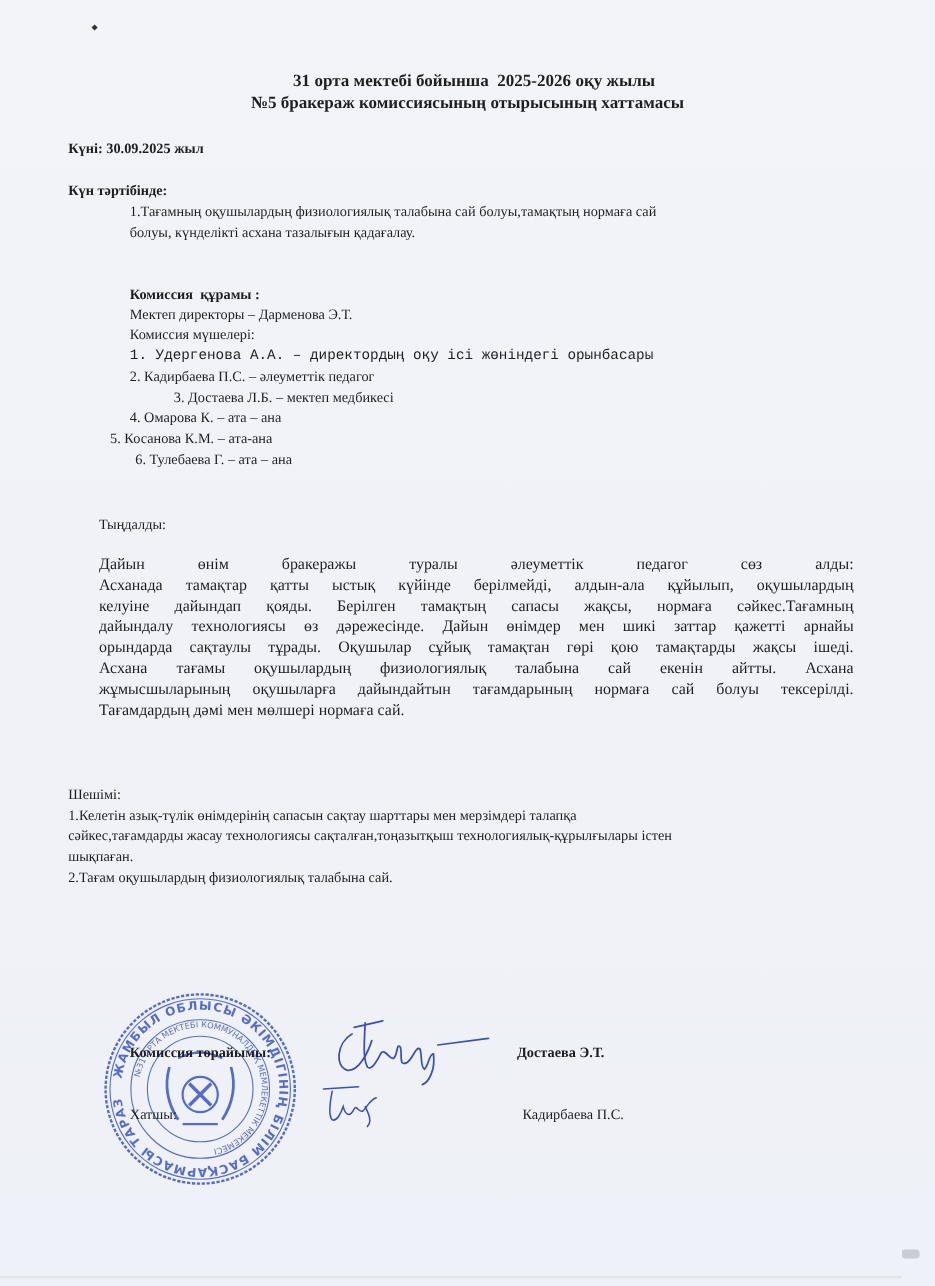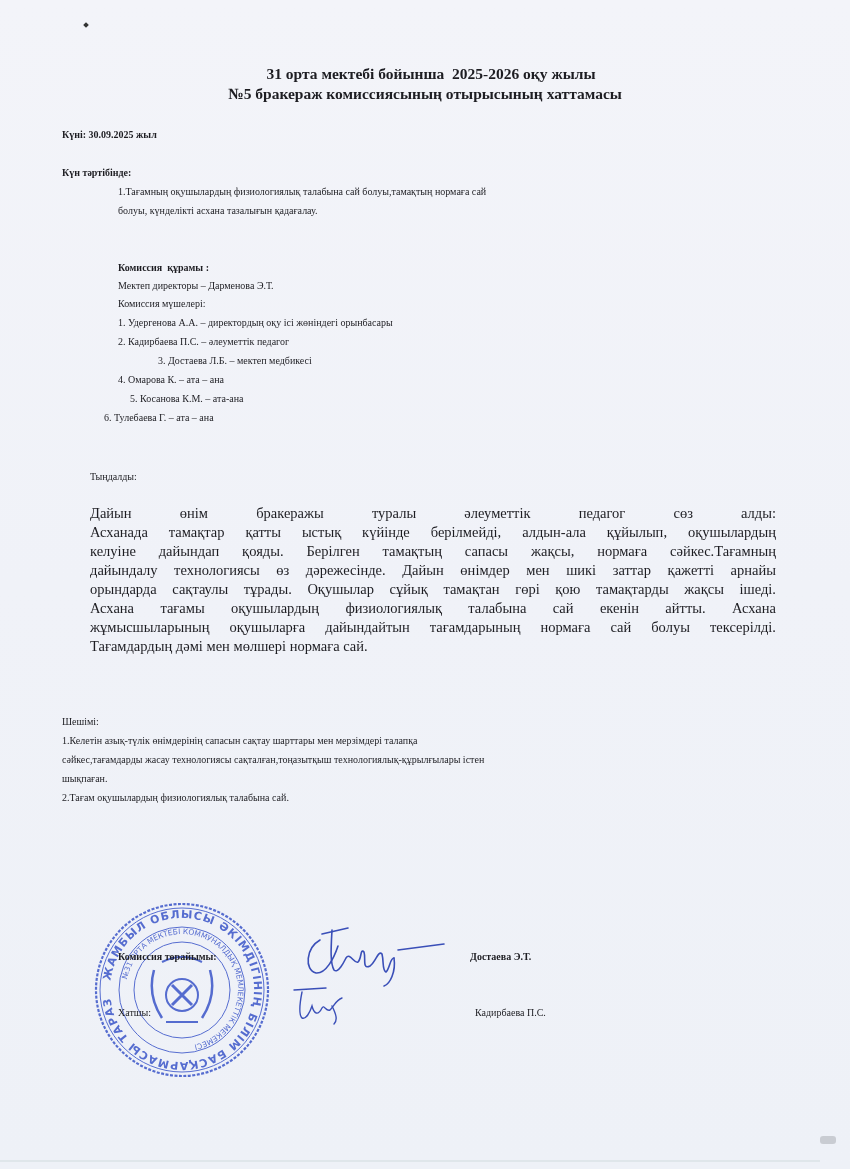--- a/index.html
+++ b/index.html
@@ -32,21 +32,21 @@
       position: absolute;
       left: 0; width: 850px;
       top: 64px;
       text-align: center;
       font-weight: bold;
       font-size: 15.5px;
       line-height: 20px;
     }
     .txt {
       position: absolute;
-      font-size: 10px;
+      font-size: 13px;
       line-height: 18.6px;
       white-space: nowrap;
     }
     .bold { font-weight: bold; }
     .justify-line {
       position: absolute;
       left: 90px;
       width: 686px;
       font-size: 14.5px;
       line-height: 18.6px;
@@ -94,26 +94,26 @@
 
   <div class="txt bold" style="left:62px; top:126px;">Күні: 30.09.2025 жыл</div>
 
   <div class="txt bold" style="left:62px; top:164px;">Күн тәртібінде:</div>
   <div class="txt" style="left:118px; top:183px;">1.Тағамның оқушылардың физиологиялық талабына сай болуы,тамақтың нормаға сай</div>
   <div class="txt" style="left:118px; top:202px;">болуы, күнделікті асхана тазалығын қадағалау.</div>
 
   <div class="txt bold" style="left:118px; top:259px; white-space:pre;">Комиссия  құрамы :</div>
   <div class="txt" style="left:118px; top:277px;">Мектеп директоры – Дарменова Э.Т.</div>
   <div class="txt" style="left:118px; top:295px;">Комиссия мүшелері:</div>
-  <div class="txt" style="left:118px; top:314px;">1. Удергенова А.А. – директордың оқу ісі жөніндегі орынбасары</div>
+  <div class="txt" style="left:118px; top:314px;font-family:Liberation Mono, monospace;">1. Удергенова А.А. – директордың оқу ісі жөніндегі орынбасары</div>
   <div class="txt" style="left:118px; top:333px;">2. Кадирбаева П.С. – әлеуметтік педагог</div>
   <div class="txt" style="left:118px; top:352px;margin-left:40px;">3. Достаева Л.Б. – мектеп медбикесі</div>
   <div class="txt" style="left:118px; top:371px;">4. Омарова К. – ата – ана</div>
-  <div class="txt" style="left:130px; top:390px;font-family:Liberation Serif, serif;">5. Косанова К.М. – ата-ана</div>
-  <div class="txt" style="left:104px; top:409px;">6. Тулебаева Г. – ата – ана</div>
+  <div class="txt" style="left:100px; top:390px;font-family:Liberation Serif, serif;">5. Косанова К.М. – ата-ана</div>
+  <div class="txt" style="left:123px; top:409px;">6. Тулебаева Г. – ата – ана</div>
 
   <div class="txt" style="left:90px; top:468px;">Тыңдалды:</div>
 
   <div class="justify-line" style="top:504px;">Дайын өнім бракеражы туралы әлеуметтік педагог сөз алды:</div>
   <div class="justify-line" style="top:523px;">Асханада тамақтар қатты ыстық күйінде берілмейді, алдын-ала құйылып, оқушылардың</div>
   <div class="justify-line" style="top:542px;">келуіне дайындап қояды. Берілген тамақтың сапасы жақсы, нормаға сәйкес.Тағамның</div>
   <div class="justify-line" style="top:561px;">дайындалу технологиясы өз дәрежесінде. Дайын өнімдер мен шикі заттар қажетті арнайы</div>
   <div class="justify-line" style="top:580px;">орындарда сақтаулы тұрады. Оқушылар сұйық тамақтан гөрі қою тамақтарды жақсы ішеді.</div>
   <div class="justify-line" style="top:599px;">Асхана тағамы оқушылардың физиологиялық талабына сай екенін айтты. Асхана</div>
   <div class="justify-line" style="top:618px;">жұмысшыларының оқушыларға дайындайтын тағамдарының нормаға сай болуы тексерілді.</div>

